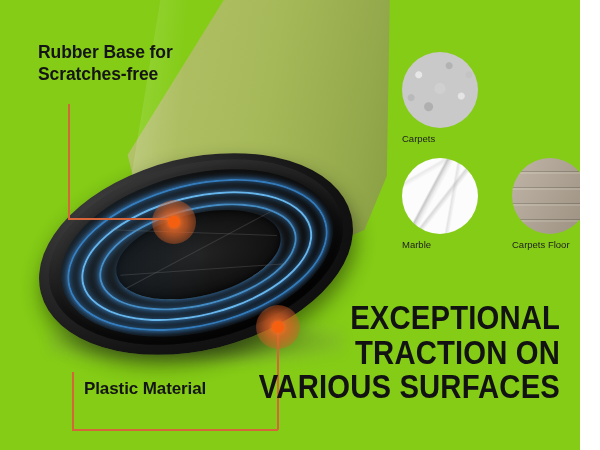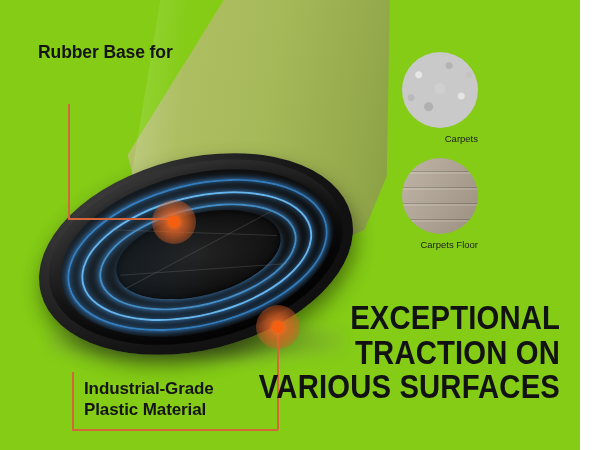--- a/index.html
+++ b/index.html
@@ -110,21 +110,21 @@
     text-align:right;color:#121212;font-weight:bold;
     font-size:34px;line-height:1.02;letter-spacing:.2px;
     font-family:"Liberation Sans Narrow","Liberation Sans", sans-serif;
     transform:scaleX(.86);transform-origin:100% 0;
   }
   .headline div{white-space:nowrap;}
 
   
   .swatches{position:absolute;left:402px;top:52px;width:186px;}
   .srow{display:flex;gap:34px;margin-bottom:14px;}
-  .scell{width:76px;text-align:right;}
+  .scell{width:76px;text-align:left;}
   .scircle{width:76px;height:76px;border-radius:50%;overflow:hidden;position:relative;}
   .slabel{margin-top:6px;font-size:9.5px;color:#1d1d1d;line-height:1.1;}
 
   .sw-carpet{
     background:#c9c9c9;
     background-image:
       radial-gradient(circle at 22% 30%, rgba(255,255,255,.55) 0 3px, rgba(0,0,0,0) 4px),
       radial-gradient(circle at 62% 18%, rgba(160,160,160,.55) 0 3px, rgba(0,0,0,0) 4px),
       radial-gradient(circle at 78% 58%, rgba(255,255,255,.5) 0 3px, rgba(0,0,0,0) 4px),
       radial-gradient(circle at 35% 72%, rgba(150,150,150,.5) 0 4px, rgba(0,0,0,0) 5px),
@@ -199,24 +199,24 @@
     <div class="leader ld2-v"></div>
     <div class="leader ld2-h"></div>
     <div class="leader ld2-l"></div>
 
     <div class="hotspot hs1"></div>
     <div class="hotspot hs2"></div>
   </div>
 
   <div class="callout callout-1">
     <div>Rubber Base for</div>
+    <div>Scratches-free</div>
   </div>
 
   <div class="callout callout-2">
-    <div>Industrial-Grade</div>
     <div>Plastic Material</div>
   </div>
 
   <div class="headline">
     <div>EXCEPTIONAL</div>
     <div>TRACTION ON</div>
     <div>VARIOUS SURFACES</div>
   </div>
 
   <div class="swatches">
@@ -225,20 +225,24 @@
       <div class="scell">
         <div class="scircle sw-carpet"></div>
         <div class="slabel">Carpets</div>
       </div>
 
 
     </div>
 
     <div class="srow">
 
+      <div class="scell">
+        <div class="scircle sw-marble"></div>
+        <div class="slabel">Marble</div>
+      </div>
 
       <div class="scell">
         <div class="scircle sw-laminate"></div>
         <div class="slabel">Carpets Floor</div>
       </div>
 
     </div>
   </div>
 
 </div>

